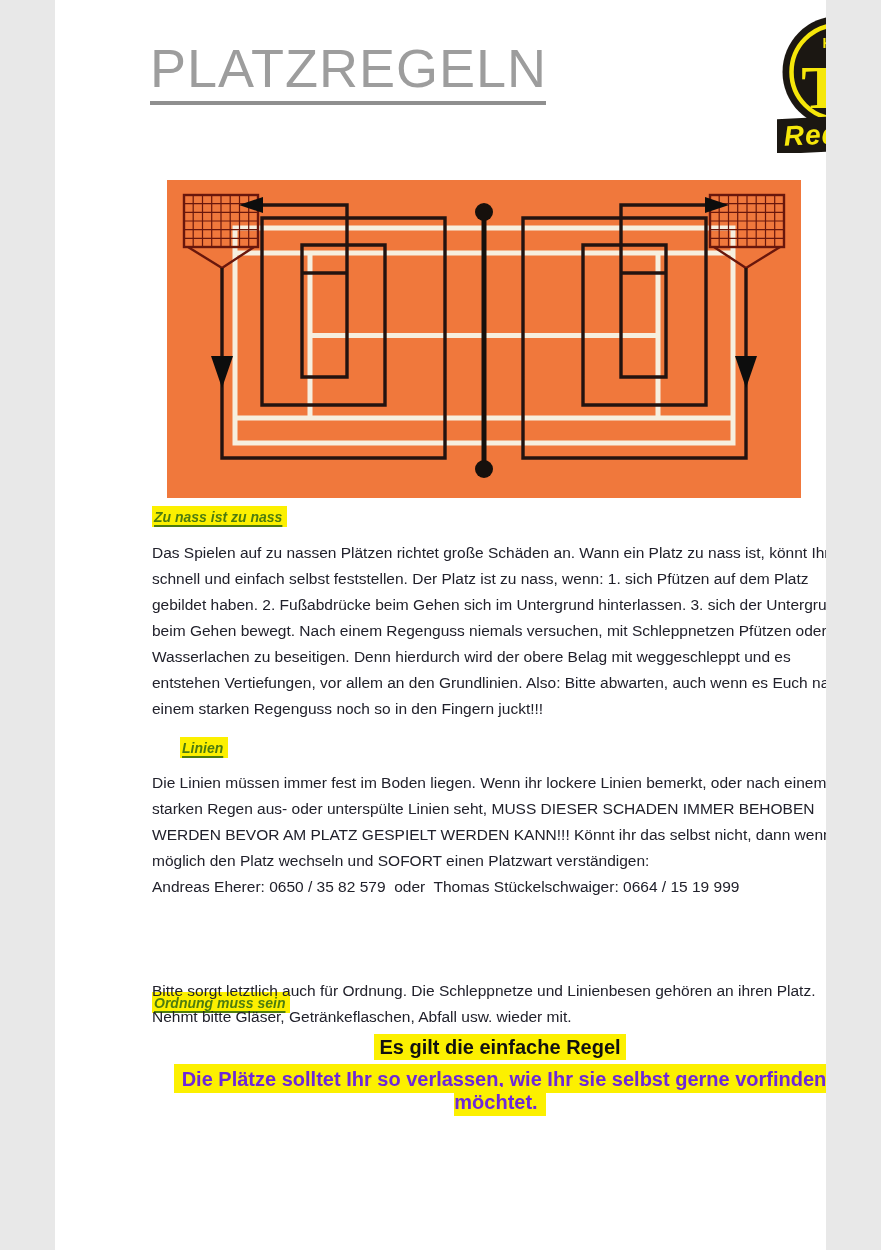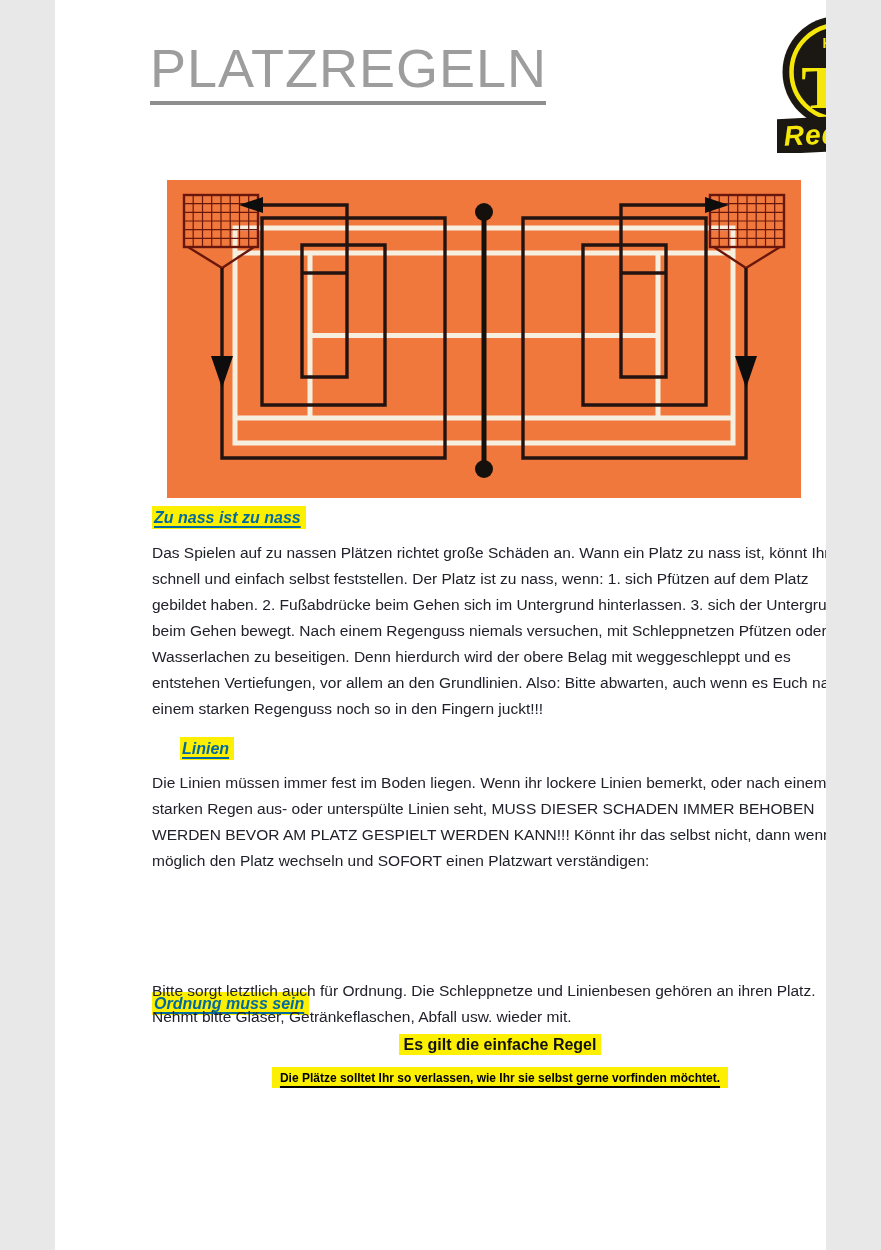--- a/index.html
+++ b/index.html
@@ -29,50 +29,49 @@
     left:95px;top:38px;
     font-size:54px;font-weight:400;letter-spacing:1px;line-height:60px;
     color:var(--title-gray);
     width:396px;
     border-bottom:4px solid #8f8f8f;
     padding-bottom:3px;
     white-space:nowrap;
   }
   
   .sec-heading{
-    font-size:16px;font-weight:bold;font-style:italic;
-    color:#0369a1;
+    font-size:14px;font-weight:bold;font-style:italic;
+    color:#4d7c0f;
     background:var(--highlight);
     display:inline-block;
     padding:3px 5px 2px 2px;
     text-decoration:underline;
     text-decoration-thickness:2px;
     text-underline-offset:3px;
   }
   .body-text{
     width:696px;
     font-size:15.5px;line-height:26px;color:var(--body-ink);
   }
   .contact-line{white-space:pre-wrap;}
   .center-note{
     width:696px;text-align:center;
   }
   .center-note span{
     background:var(--highlight);
-    font-weight:bold;font-size:16px;color:#111;
+    font-weight:bold;font-size:20px;color:#111;
     padding:2px 5px;
   }
   .rule-banner{
     width:716px;text-align:center;
   }
   .rule-banner span{
     background:var(--highlight);
-    font-weight:bold;font-size:12px;color:#000000;
+    font-weight:bold;font-size:20px;color:#6d28d9;
     padding:4px 8px 3px 8px;
-    text-decoration:underline;
     text-decoration-thickness:2px;
     text-underline-offset:4px;
   }
   .thanks{font-size:15.5px;color:var(--body-ink);}
   .doc-date{
     width:681px;text-align:right;
     font-size:15px;color:var(--date-gray);
   }
   
   .diagram-bg{fill:var(--clay);}
@@ -161,20 +160,21 @@
 
   <div class="abs" style="left:97px;top:506px;">
     <span class="sec-heading">Zu nass ist zu nass</span>
   </div>
   <p class="abs body-text" style="left:97px;top:540px;">Das Spielen auf zu nassen Plätzen richtet große Schäden an. Wann ein Platz zu nass ist, könnt Ihr schnell und einfach selbst feststellen. Der Platz ist zu nass, wenn: 1. sich Pfützen auf dem Platz gebildet haben. 2. Fußabdrücke beim Gehen sich im Untergrund hinterlassen. 3. sich der Untergrund beim Gehen bewegt. Nach einem Regenguss niemals versuchen, mit Schleppnetzen Pfützen oder Wasserlachen zu beseitigen. Denn hierdurch wird der obere Belag mit weggeschleppt und es entstehen Vertiefungen, vor allem an den Grundlinien. Also: Bitte abwarten, auch wenn es Euch nach einem starken Regenguss noch so in den Fingern juckt!!!</p>
 
   <div class="abs" style="left:97px;top:737px;padding-left:28px;">
     <span class="sec-heading">Linien</span>
   </div>
   <p class="abs body-text" style="left:97px;top:770px;">Die Linien müssen immer fest im Boden liegen. Wenn ihr lockere Linien bemerkt, oder nach einem starken Regen aus- oder unterspülte Linien seht, MUSS DIESER SCHADEN IMMER BEHOBEN WERDEN BEVOR AM PLATZ GESPIELT WERDEN KANN!!! Könnt ihr das selbst nicht, dann wenn möglich den Platz wechseln und SOFORT einen Platzwart verständigen:</p>
+  <p class="abs body-text contact-line" style="left:97px;top:874px;">Andreas Eherer: 0650 / 35 82 579  oder  Thomas Stückelschwaiger: 0664 / 15 19 999</p>
 
   <div class="abs" style="left:97px;top:944px;margin-top:48px;">
     <span class="sec-heading">Ordnung muss sein</span>
   </div>
   <p class="abs body-text" style="left:97px;top:978px;">Bitte sorgt letztlich auch für Ordnung. Die Schleppnetze und Linienbesen gehören an ihren Platz. Nehmt bitte Gläser, Getränkeflaschen, Abfall usw. wieder mit.</p>
 
   <div class="abs center-note" style="left:97px;top:1036px;">
     <span>Es gilt die einfache Regel</span>
   </div>
   <div class="abs rule-banner" style="left:87px;top:1068px;">

